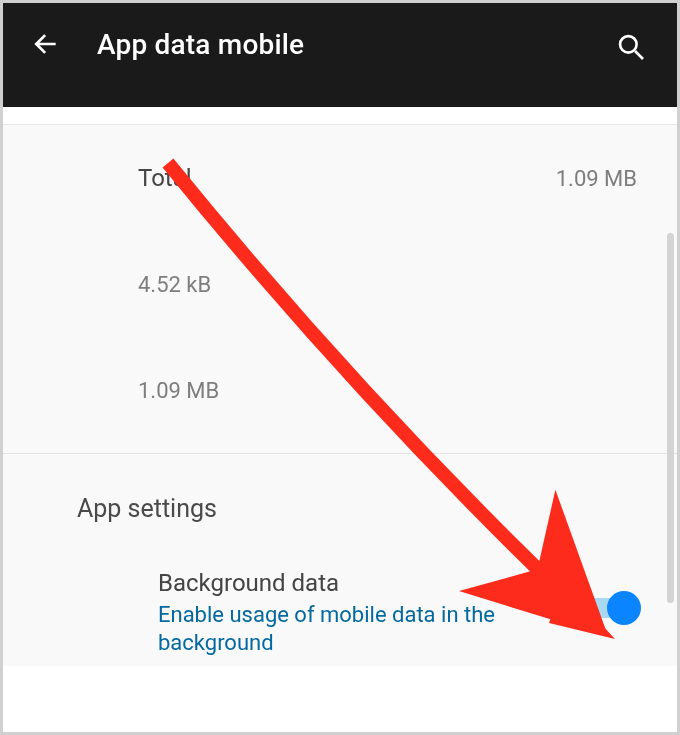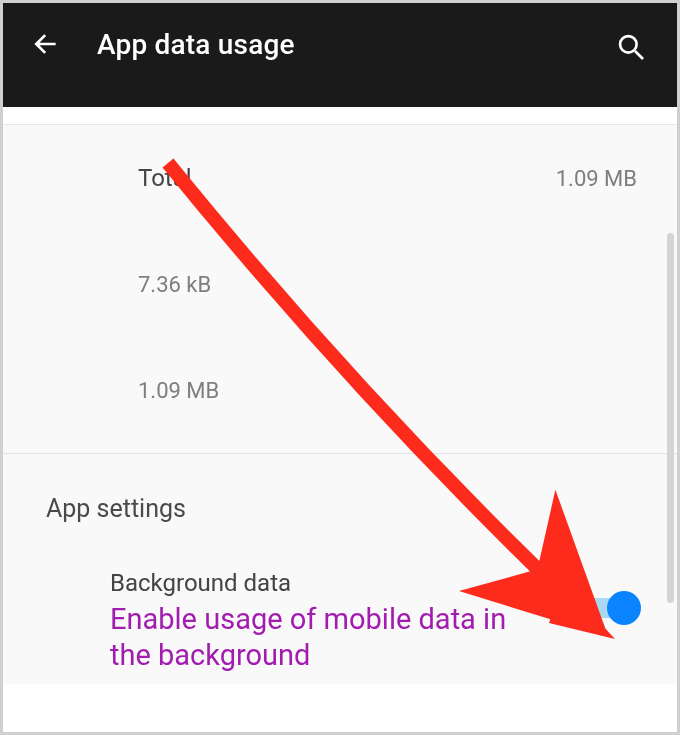--- a/index.html
+++ b/index.html
@@ -87,40 +87,41 @@
     color: #7e7e7e;
     font-size: 22px;
   }
 
   .section-divider {
     border-top: 1px solid #e3e3e3;
     margin-top: 10px;
   }
 
   .section-header {
-    padding: 40px 40px 10px 43px;
+    padding: 40px 40px 10px 74px;
     color: #4a4a4a;
     font-size: 25px;
     font-weight: 400;
   }
 
   .setting-row {
     display: flex;
     align-items: flex-start;
     padding: 36px 40px 10px 107px;
     position: relative;
+    margin-left: 48px;
   }
   .setting-text .stg-title {
     color: #444444;
     font-size: 24px;
     margin-bottom: 4px;
   }
   .setting-text .stg-sub {
-    color: #a21caf;
-    font-size: 29px;
+    color: #0369a1;
+    font-size: 22px;
     line-height: 1.25;
     max-width: 400px;
   }
 
   
   .toggle {
     position: absolute;
     right: 36px;
     top: 58px;
     width: 58px;
@@ -171,40 +172,40 @@
 <body>
 
 <div class="frame">
 
   <div class="header">
     <div class="back-btn">
       <svg viewBox="0 0 24 24">
         <path d="M20 11H7.83l5.0-5.0L11.4 4.6 4 12l7.4 7.4 1.43-1.4-5.0-5.0H20z" fill="#ffffff"></path>
       </svg>
     </div>
-    <div class="title">App data usage</div>
+    <div class="title">App data mobile</div>
     <div class="search-btn">
       <svg viewBox="0 0 24 24">
         <circle cx="10" cy="10" r="6.2" stroke="#ffffff" stroke-width="2" fill="none"></circle>
         <line x1="15" y1="15" x2="21" y2="21" stroke="#ffffff" stroke-width="2"></line>
       </svg>
     </div>
   </div>
 
   <div class="gap"></div>
 
   <div class="content">
 
     <div class="row">
       <span class="label">Total</span>
       <span class="value">1.09 MB</span>
     </div>
 
     <div class="row">
-      <span class="value">7.36 kB</span>
+      <span class="value">4.52 kB</span>
     </div>
 
     <div class="row">
       <span class="value">1.09 MB</span>
     </div>
 
     <div class="section-divider"></div>
 
     <div class="section-header">App settings</div>
 

